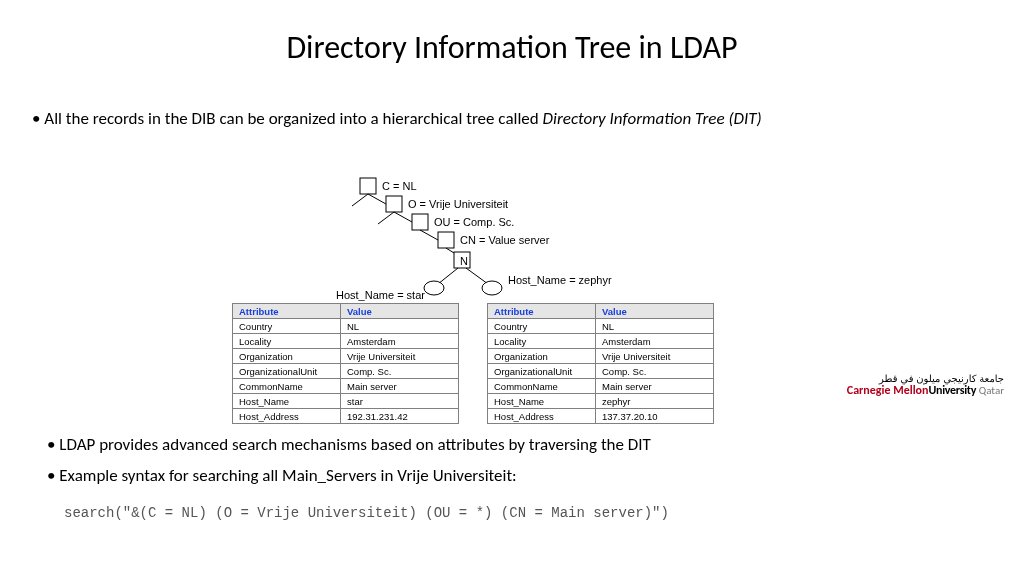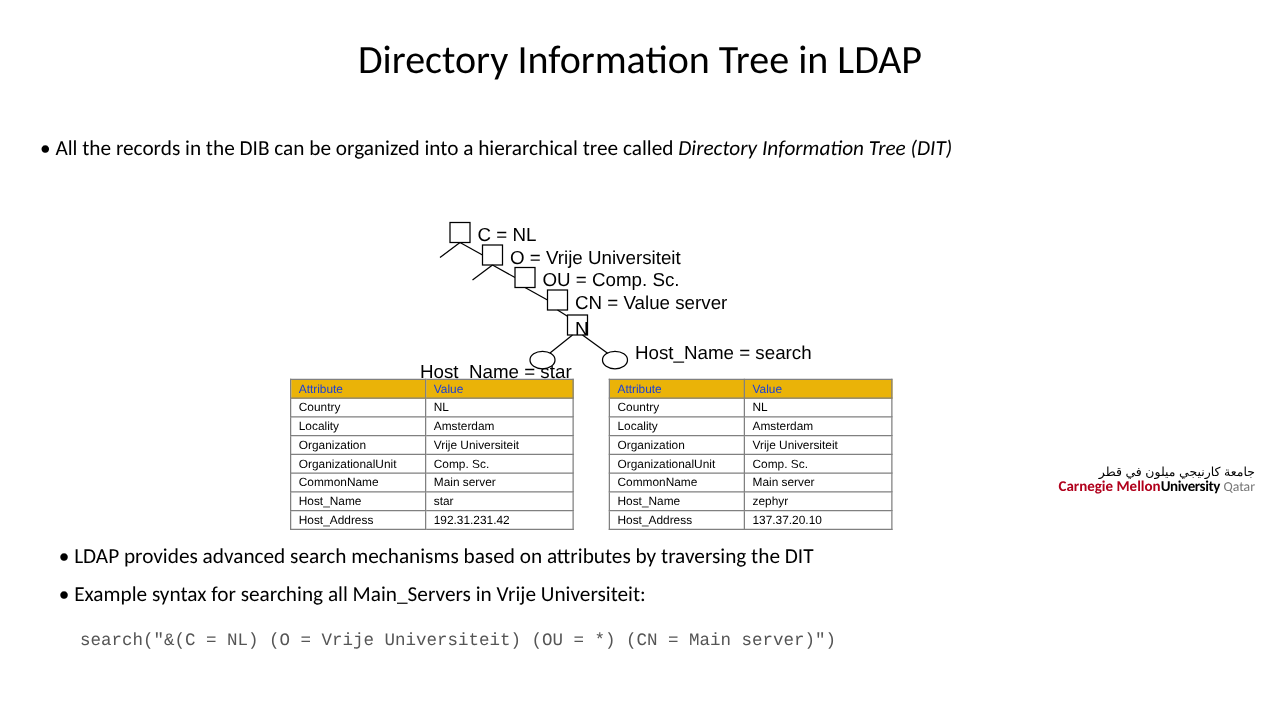--- a/index.html
+++ b/index.html
@@ -29,40 +29,40 @@
     margin-left: 32px; margin-top: 4px;
   }
 
   
   .fig {
     position: absolute; left: 232px; top: 176px;
     width: 560px; height: 228px;
     font-family: Arial, sans-serif; font-size: 9.5px;
   }
   .fig svg { position: absolute; left: 98px; top: 0; }
-  .tree-label { position: absolute; font-size: 15px; white-space: nowrap; }
+  .tree-label { position: absolute; font-size: 11px; white-space: nowrap; }
 
   
   .tables {
     position: absolute; left: 232px; top: 303px;
     display: flex; gap: 28px;
     font-family: Arial, sans-serif;
   }
   table {
     border-collapse: collapse;
     font-size: 9.5px;
   }
   th, td {
     border: 1px solid #808080;
     padding: 1.5px 6px;
     text-align: left;
     height: 11px;
     line-height: 11px;
   }
-  th { color: #1a40d6; font-weight: 400; background: #eab308; }
+  th { color: #1a40d6; font-weight: 700; background: #e5e5e5; }
   td.attr { width: 95px; }
   td.val  { width: 105px; }
 
   
   .bullets2 {
     position: absolute; top: 418px; left: 32px; right: 44px;
     font-size: 17px; line-height: 1.45;
   }
   .bullets2 ul { margin: 15px; padding: 0; list-style: none; }
   .bullets2 li::before { content: "\2022  "; }
@@ -112,21 +112,21 @@
         <ellipse cx="104" cy="112" rx="10" ry="7"></ellipse>
         <ellipse cx="162" cy="112" rx="10" ry="7"></ellipse>
       </g>
     </svg>
     <span class="tree-label" style="left:150px;top:4px;">C = NL</span>
     <span class="tree-label" style="left:176px;top:22px;">O = Vrije Universiteit</span>
     <span class="tree-label" style="left:202px;top:40px;text-align:right;">OU = Comp. Sc.</span>
     <span class="tree-label" style="left:228px;top:58px;">CN = Value server</span>
     <span class="tree-label" style="left:228px;top:79px;">N</span>
     <span class="tree-label" style="left:104px;top:113px;">Host_Name = star</span>
-    <span class="tree-label" style="left:276px;top:98px;">Host_Name = search</span>
+    <span class="tree-label" style="left:276px;top:98px;">Host_Name = zephyr</span>
   </div>
 
   <div class="tables">
     <table>
       <tbody>
           <tr>
         <th>Attribute</th>
         <th>Value</th>
       </tr>
       </tbody>

